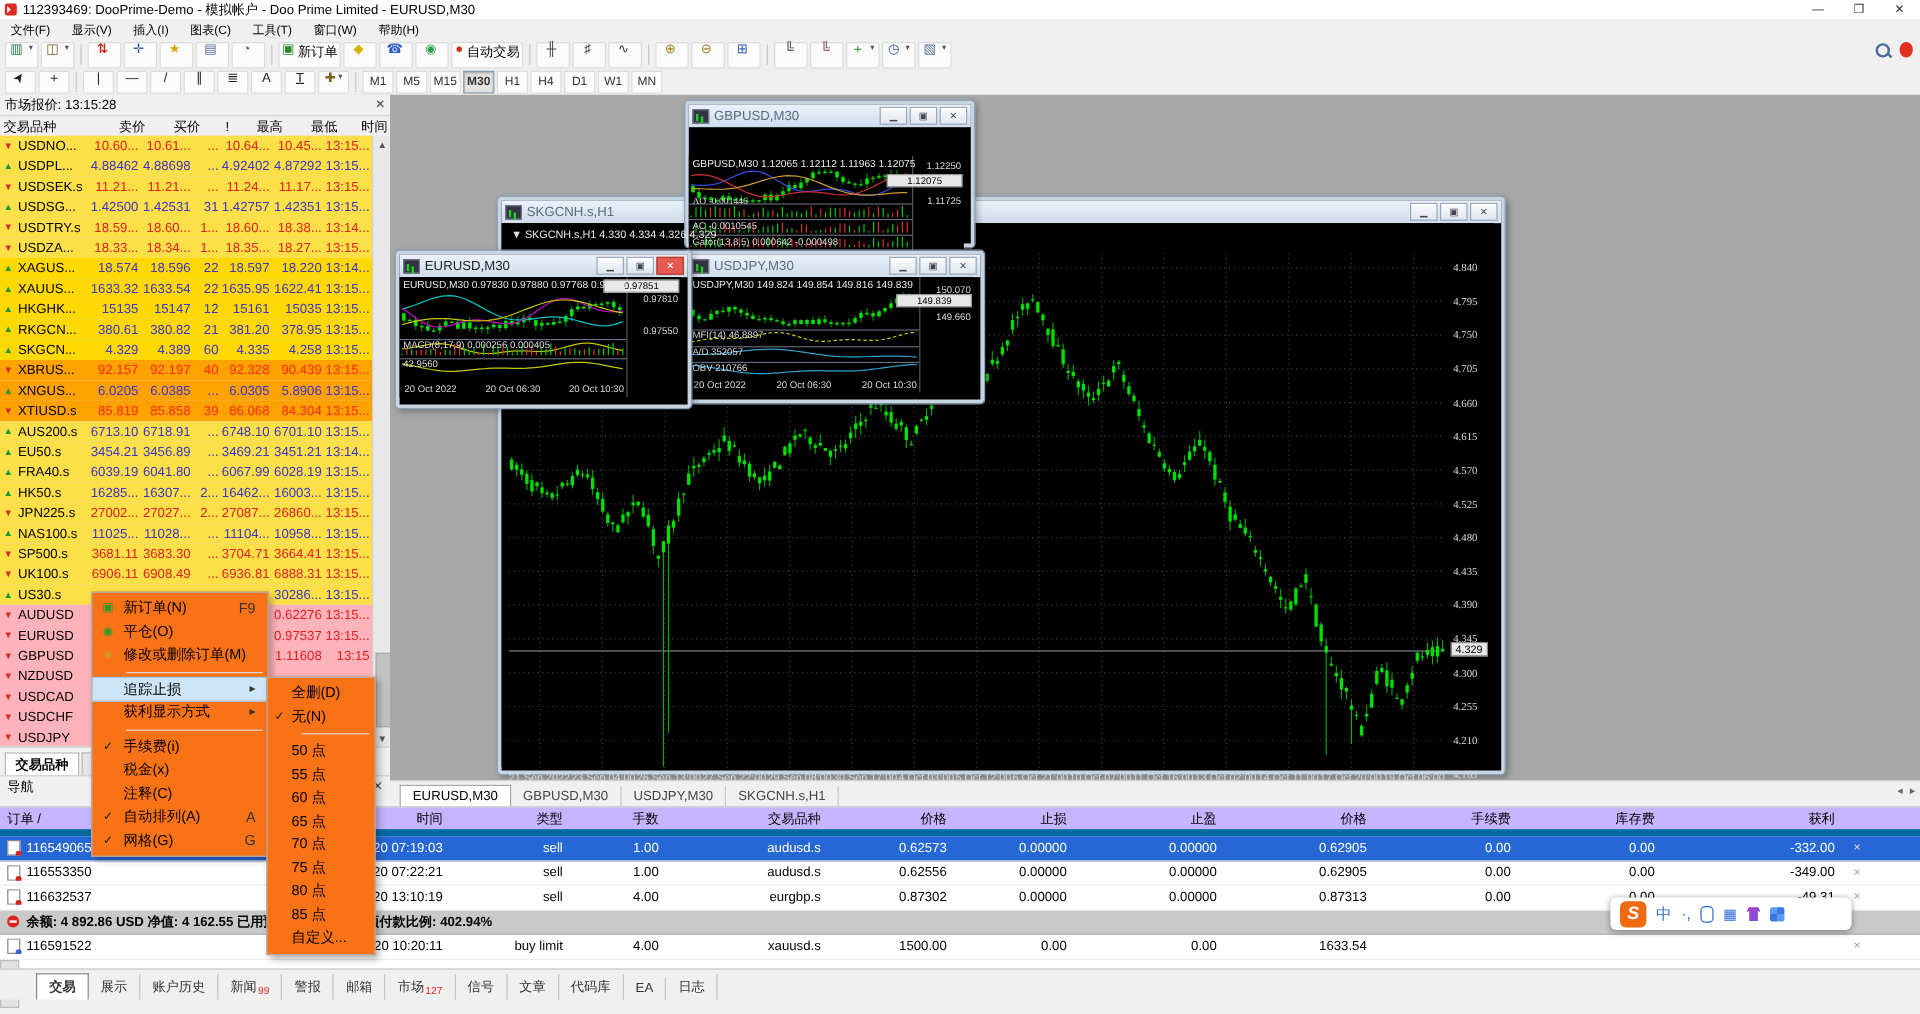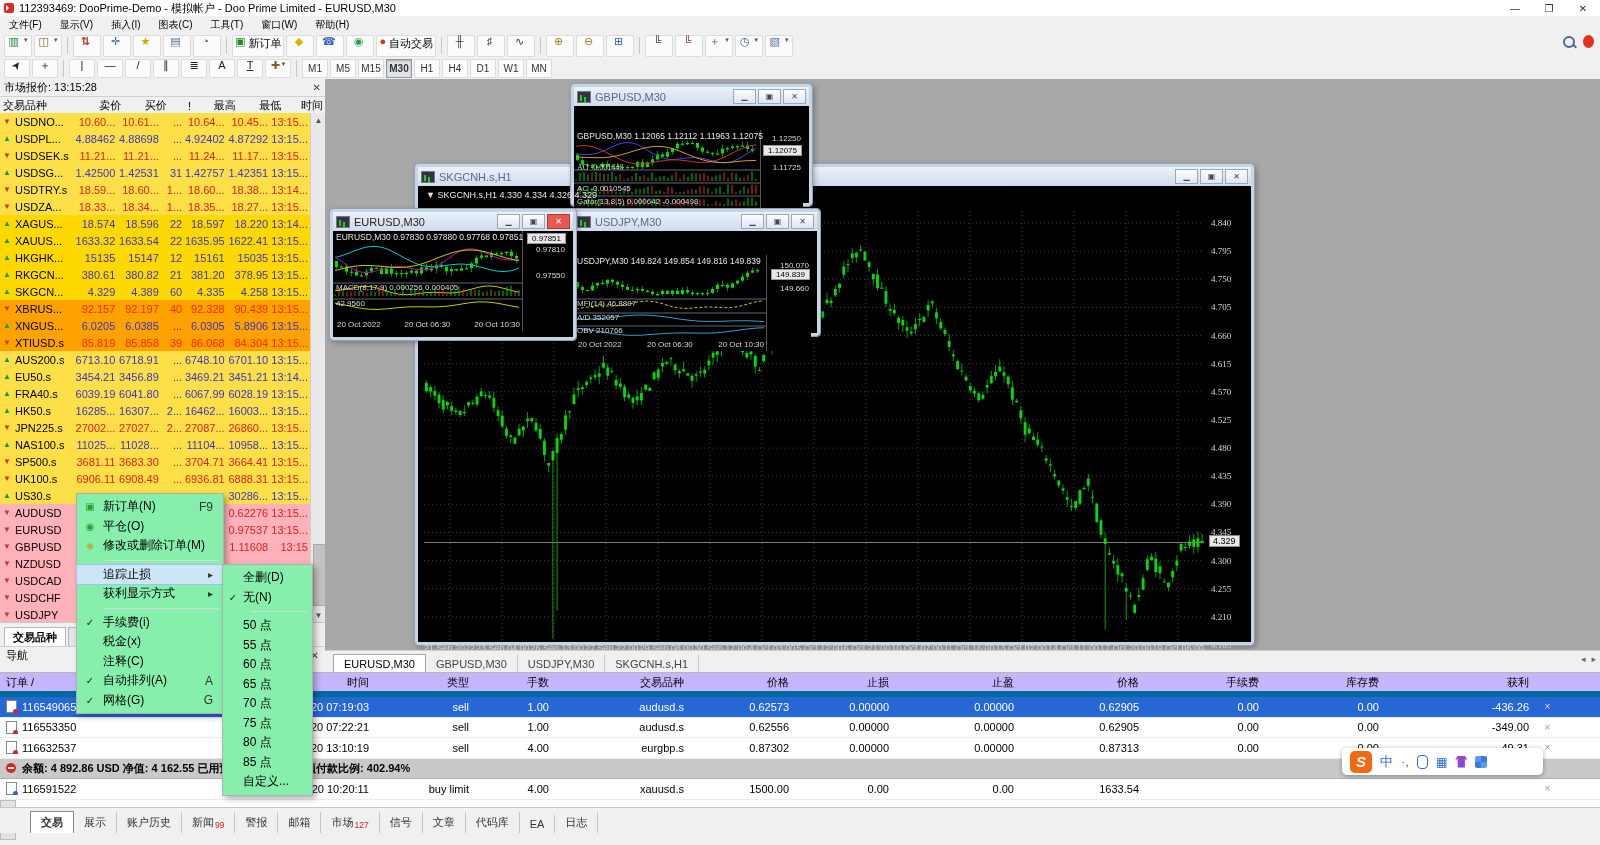--- a/index.html
+++ b/index.html
@@ -101,21 +101,21 @@
   .win-title .wt-text{flex:1;font-size:11px;color:#5a6a80;}
   .win.active .wt-text{color:#222;}
   .wt-btns{display:flex;gap:2px;}
   .wt-btn{width:21px;height:13px;border:1px solid #9aa8ba;background:linear-gradient(#fdfdfd,#dde6ef);display:flex;align-items:center;justify-content:center;font-size:8px;color:#445;}
   .wt-btn.close-red{background:#e45a50;color:#fff;border-color:#b03a32;}
   .chartbox{position:relative;background:#000;}
   .legend{position:absolute;color:#e8e8e8;font-size:8.5px;white-space:nowrap;z-index:3;}
   .panelabel{position:absolute;color:#dcdcdc;font-size:8px;white-space:nowrap;z-index:3;}
   .axis-strip{position:absolute;top:0;bottom:0;right:0;background:#000;border-left:1px solid #555;color:#d8d8d8;font-size:8px;}
   .axv{position:absolute;right:2px;}
-  .axbox{position:absolute;right:1px;background:#e8e8e8;color:#000;padding:0 4px;border:1px solid #999;}
+  .axbox{position:absolute;right:1px;background:#e8e8e8;color:#000;padding:0 16px;border:1px solid #999;}
   .timestrip{position:absolute;left:0;bottom:0;color:#d8d8d8;font-size:8px;display:flex;justify-content:space-between;}
   
   .skg-plot{position:absolute;left:6px;top:25px;width:780px;height:430px;}
   .skg-axis{position:absolute;left:790px;top:25px;width:37px;height:430px;color:#d8d8d8;font-size:9px;}
   .skg-axis .pax{height:28.133px;line-height:28.133px;text-align:left;padding-left:3px;font-family:Liberation Serif, serif;}
   .skg-cur{position:absolute;left:1px;top:324px;background:#e8e8e8;color:#000;font-size:9px;padding:0 3px;border:1px solid #888;}
   .skg-time{position:absolute;left:6px;top:457px;width:780px;color:#d8d8d8;font-size:9px;display:flex;justify-content:space-between;}
   
   .ctabs{left:325px;top:650px;width:1275px;height:22px;background:#f0f0f0;border-top:1px solid #cfcfcf;display:flex;align-items:flex-end;padding-left:8px;}
   .ctab{padding:3px 10px;font-size:11px;color:#444;border-right:1px solid #c8c8c8;}
@@ -142,21 +142,21 @@
   .balico{width:10px;height:10px;border-radius:50%;background:#d22;position:relative;flex:none;}
   .balico::after{content:"";position:absolute;left:2px;top:4px;width:6px;height:2px;background:#fff;}
   
   .btabs{left:0;top:807px;width:1600px;height:25px;background:#f0f0f0;border-top:1px solid #c8c8c8;display:flex;align-items:flex-end;padding-left:30px;}
   .btab{padding:3px 10px;font-size:11px;color:#333;border-right:1px solid #c4c4c4;display:flex;align-items:flex-end;gap:1px;}
   .btab.active{background:#fff;border:1px solid #888;border-bottom:none;font-weight:bold;}
   .bbadge{color:#e02020;font-size:8.5px;}
   .bbadge:empty{display:none;}
   .vnotch{position:absolute;left:0;top:800px;width:14px;height:38px;background:#e2e2e2;border:1px solid #bdbdbd;}
   
-  .menu{position:absolute;background:#86efac;border:1px solid #b0b0b0;box-shadow:3px 3px 6px rgba(0,0,0,.3);z-index:20;padding:3px 0;}
+  .menu{position:absolute;background:#f97316;border:1px solid #b0b0b0;box-shadow:3px 3px 6px rgba(0,0,0,.3);z-index:20;padding:3px 0;}
   .mi{height:19.5px;display:flex;align-items:center;font-size:12px;padding-right:10px;}
   .mi .mico{width:26px;flex:none;text-align:center;font-size:10px;}
   .mi .mlabel{flex:1;white-space:nowrap;}
   .mi .mshort{margin-left:14px;color:#333;}
   .mi.sub::after{content:"▸";font-size:10px;color:#333;margin-left:6px;}
   .mi.hl{background:#cde6f7;outline:1px solid #9ac5e8;}
   .mi.chk .mico::before{content:"✓";color:#222;}
   .mi.icon-neworder .mico::before{content:"▣";color:#2a9a2a;}
   .mi.icon-closeorder .mico::before{content:"◉";color:#2a9a2a;}
   .mi.icon-modify .mico::before{content:"◈";color:#c8a020;}
@@ -1571,21 +1571,21 @@
   <div class="win" style="left:571px;top:209px;width:243px;height:121px;">
     <div class="win-title">
       <span class="wt-ico"></span>
       <span class="wt-text">USDJPY,M30</span>
       <span class="wt-btns">
         <span class="wt-btn">▁</span>
         <span class="wt-btn">▣</span>
         <span class="wt-btn">✕</span>
       </span>
     </div>
-    <div class="chartbox" style="width:237px;height:96px;margin-top:24px;">
+    <div class="chartbox" style="width:237px;height:96px;">
       <div class="legend" style="left:3px;top:1px;">USDJPY,M30 149.824 149.854 149.816 149.839</div>
       <svg id="jpy-svg" width="193" height="85" style="position:absolute;left:0;top:0;">
           <line x1="3.5" y1="26.673779983759758" x2="3.5" y2="33.8773382518335" stroke="#00b400" stroke-width="0.8"></line>
           <rect x="2" y="27" width="3" height="5.097525302040168" fill="#00e000"></rect>
           <line x1="8.5" y1="29.931230990975738" x2="8.5" y2="38.28083964776287" stroke="#00b400" stroke-width="0.8"></line>
           <rect x="7" y="32.09752530204017" width="3" height="2.874828285805336" fill="#00e000"></rect>
           <line x1="13.5" y1="34.78416745159038" x2="13.5" y2="35.641237980751896" stroke="#00b400" stroke-width="0.8"></line>
           <rect x="12" y="34.972353587845504" width="3" height="1.2" fill="#00e000"></rect>
           <line x1="18.5" y1="26.8149817551556" x2="18.5" y2="35.82485758407268" stroke="#00b400" stroke-width="0.8"></line>
           <rect x="17" y="30.5469522443353" width="3" height="4.849893696489694" fill="#00e000"></rect>
@@ -1875,21 +1875,21 @@
           <div class="num">10.20 07:19:03</div>
           <div class="num">sell</div>
           <div class="num">1.00</div>
           <div class="num">audusd.s</div>
           <div class="num">0.62573</div>
           <div class="num">0.00000</div>
           <div class="num">0.00000</div>
           <div class="num">0.62905</div>
           <div class="num">0.00</div>
           <div class="num">0.00</div>
-          <div class="num">-436.26</div>
+          <div class="num">-332.00</div>
           <div class="xbtn">×</div>
         </div>
 
         <div class="tgrid orow">
           <div class="oid">
             <span class="doc red"></span>
             <span>116553350</span>
           </div>
           <div class="num">10.20 07:22:21</div>
           <div class="num">sell</div>

